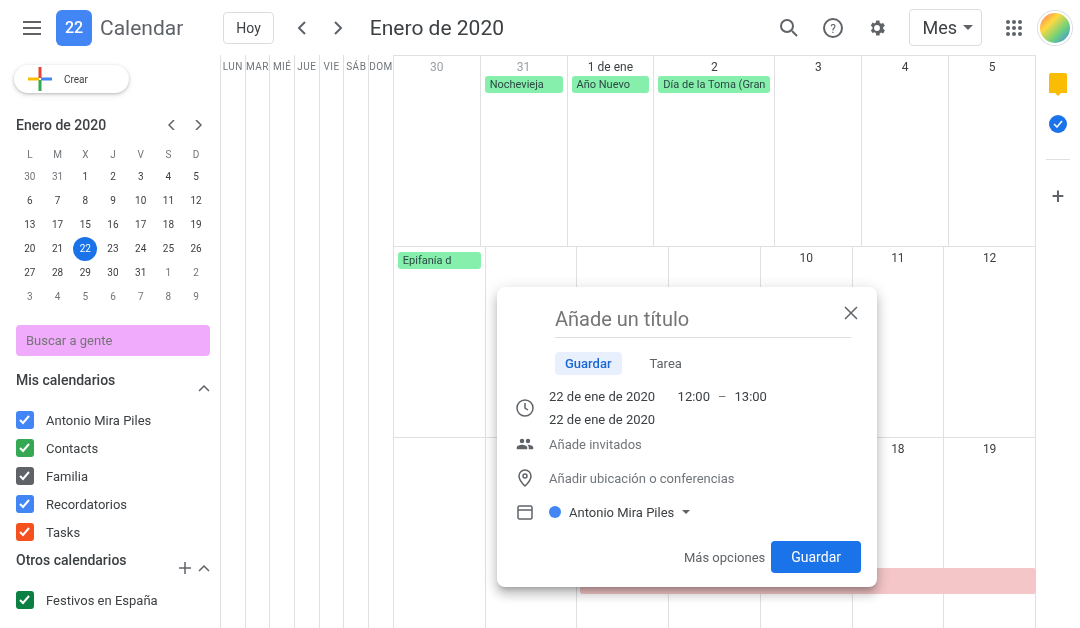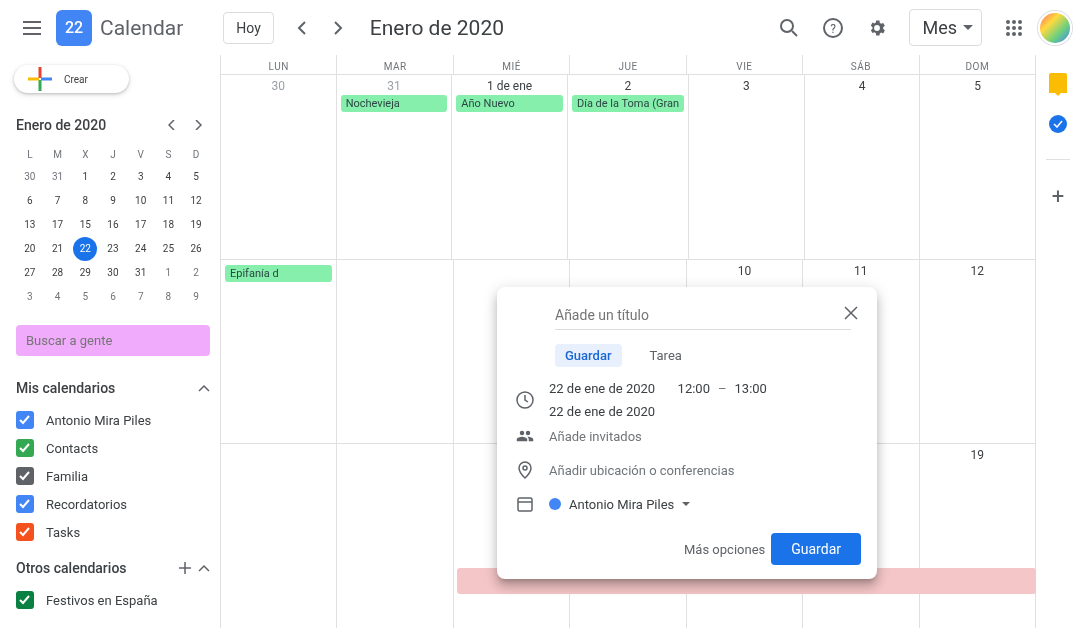--- a/index.html
+++ b/index.html
@@ -34,47 +34,47 @@
   .mini-arrows { display: flex; gap: 2px; }
   .mini-arrow { width: 24px; height: 24px; display: flex; align-items: center; justify-content: center; cursor: pointer; border-radius: 50%; color: #5f6368; }
   .mini-grid { display: grid; grid-template-columns: repeat(7, 1fr); gap: 0; }
   .mini-day-h { font-size: 10px; color: #70757a; text-align: center; height: 20px; line-height: 20px; }
   .mini-day { font-size: 10px; color: #3c4043; text-align: center; height: 24px; line-height: 24px; cursor: pointer; border-radius: 50%; width: 24px; margin: 0 auto; }
   .mini-day.other { color: #70757a; }
   .mini-day.today { background: #1a73e8; color: #fff; }
   .people-search { margin: 8px 10px 14px 6px; }
   .people-search input { width: 100%; border: none; background: #f0abfc; border-radius: 4px; padding: 8px 10px; font-size: 13px; color: #5f6368; }
   .cal-section { padding: 2px 10px 2px 6px; }
-  .cal-section-h { display: flex; align-items: center; justify-content: space-between; height: 32px; cursor: pointer; }
+  .cal-section-h { display: flex; justify-content: space-between; height: 32px; cursor: pointer; }
   .cal-section-title { font-size: 14px; color: #3c4043; font-weight: 500; }
   .cal-section-hicons { display:flex; gap:6px; align-items:center; color:#5f6368;}
   .cal-list { padding: 2px 0; }
   .cal-item { display: flex; align-items: center; height: 28px; font-size: 13px; color: #3c4043; cursor: pointer; }
   .cal-check { width: 18px; height: 18px; border-radius: 3px; margin-right: 12px; display: flex; align-items: center; justify-content: center; }
   .cal-check svg { stroke: #fff; }
   .calendar-grid { flex: 1; display: flex; border-left: 1px solid #e0e0e0; position: relative; }
-  .grid-content { flex: 1; display: flex; flex-direction: column; }
+  .grid-content { flex: 1; display: flex; }
   .grid-header { display: grid; grid-template-columns: repeat(7, 1fr); }
   .day-head { border-right: 1px solid #e0e0e0; text-align: center; font-size: 10px; color: #70757a; padding: 6px 0 2px; letter-spacing: 0.5px; }
   .grid-weeks { flex: 1; display: grid; grid-template-rows: repeat(3, 1fr); }
   .grid-week { display: grid; grid-template-columns: repeat(7, 1fr); border-top: 1px solid #e0e0e0; position:relative;}
   .grid-cell { border-right: 1px solid #e0e0e0; padding: 4px 4px; position: relative; }
   .cell-date { font-size: 12px; color: #3c4043; text-align: center; margin-bottom: 2px; }
   .cell-date.other { color: #9aa0a6; }
   .event-chip { background: #86efac; color: #2b4744; font-size: 11px; padding: 2px 5px; border-radius: 3px; white-space: nowrap; overflow: hidden; text-overflow: ellipsis; margin-top: 1px; cursor:pointer;}
   .week-pink-bar { position:absolute; left:29%; right:0; bottom:34px; height:26px; background:#f5c6c7; border-radius:3px;}
   .side-panel { width: 44px; display: flex; flex-direction: column; align-items: center; padding-top: 18px; gap: 22px; }
   .sp-keep { width:18px; height:20px; background:#fbbc04; border-radius:2px 2px 0 0; position:relative;}
   .sp-keep::after{content:'';position:absolute;bottom:-3px;left:50%;transform:translateX(-50%);width:0;height:0;border-left:4px solid transparent;border-right:4px solid transparent;border-top:4px solid #fbbc04;}
   .sp-tasks { width:18px; height:18px; border-radius:50%; background:#1a73e8; display:flex; align-items:center; justify-content:center;}
   .sp-divider { width: 24px; height: 1px; background: #e0e0e0; margin: 4px 0; }
   .sp-add { font-size: 22px; color: #5f6368; cursor: pointer; line-height: 1; }
   .dialog { position: absolute; left: 276px; top: 232px; width: 380px; background: #fff; border-radius: 8px; box-shadow: 0 8px 10px 1px rgba(0,0,0,0.14), 0 3px 14px 2px rgba(0,0,0,0.12), 0 5px 5px -3px rgba(0,0,0,0.2); padding: 14px 16px 14px 18px; z-index: 100; }
   .dialog-close { position: absolute; top: 10px; right: 10px; width: 32px; height: 32px; display: flex; align-items: center; justify-content: center; cursor: pointer; border-radius: 50%; color: #5f6368; }
-  .dialog-title { margin-left: 40px; border: none; border-bottom: 1px solid #dadce0; font-size: 14px; padding: 6px 0 6px 0; color: #70757a; width: calc(100% - 50px); outline: none; }
+  .dialog-title { margin-left: 40px; border: none; border-bottom: 1px solid #dadce0; font-size: 20px; padding: 6px 0 6px 0; color: #70757a; width: calc(100% - 50px); outline: none; }
   .dialog-tabs { margin-left: 40px; display: flex; gap: 18px; margin-top: 14px; margin-bottom: 14px; font-size: 13px; }
   .dialog-tab { cursor: pointer; padding: 4px 10px; border-radius: 4px; color: #5f6368; }
   .dialog-tab.active { background: #e8f0fe; color: #1967d2; font-weight: 500; }
   .dialog-row { display: flex; align-items: center; min-height: 34px; gap: 14px; font-size: 13px; color: #5f6368; }
   .dialog-row-icon { width: 20px; color: #5f6368; display: flex; justify-content: center; }
   .dialog-row-content { flex: 1; display: flex; align-items: center; gap: 8px; flex-wrap: wrap; color:#3c4043;}
   .dialog-row-content.muted { color:#70757a;}
   .time-sep { color: #70757a; }
   .cal-select { display: flex; align-items: center; gap: 8px; cursor: pointer; }
   .cal-dot { width: 12px; height: 12px; border-radius: 50%; background: #4285f4; }

